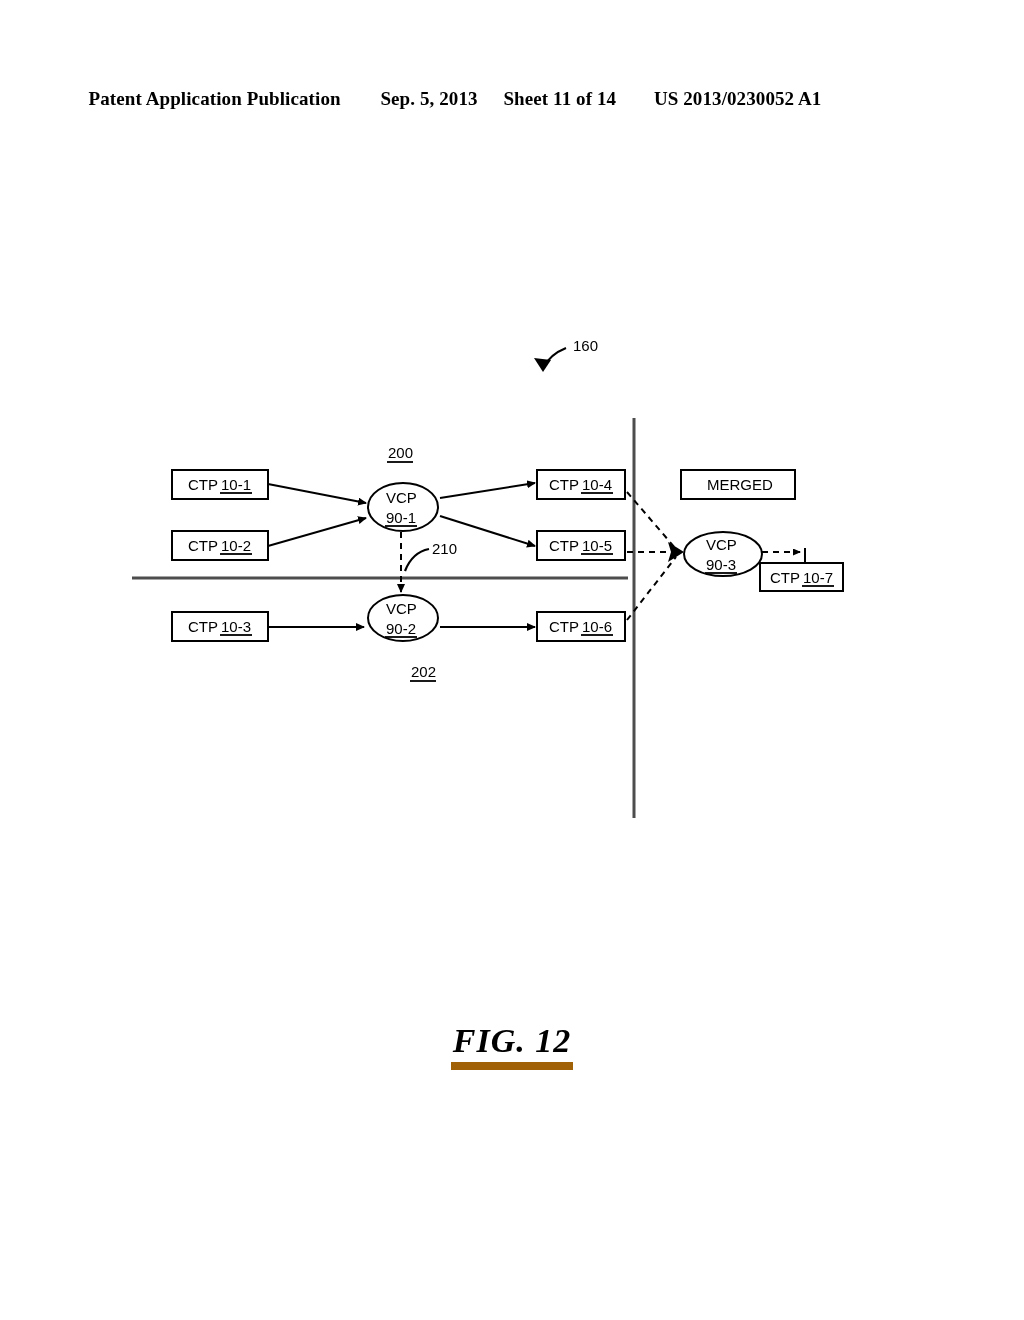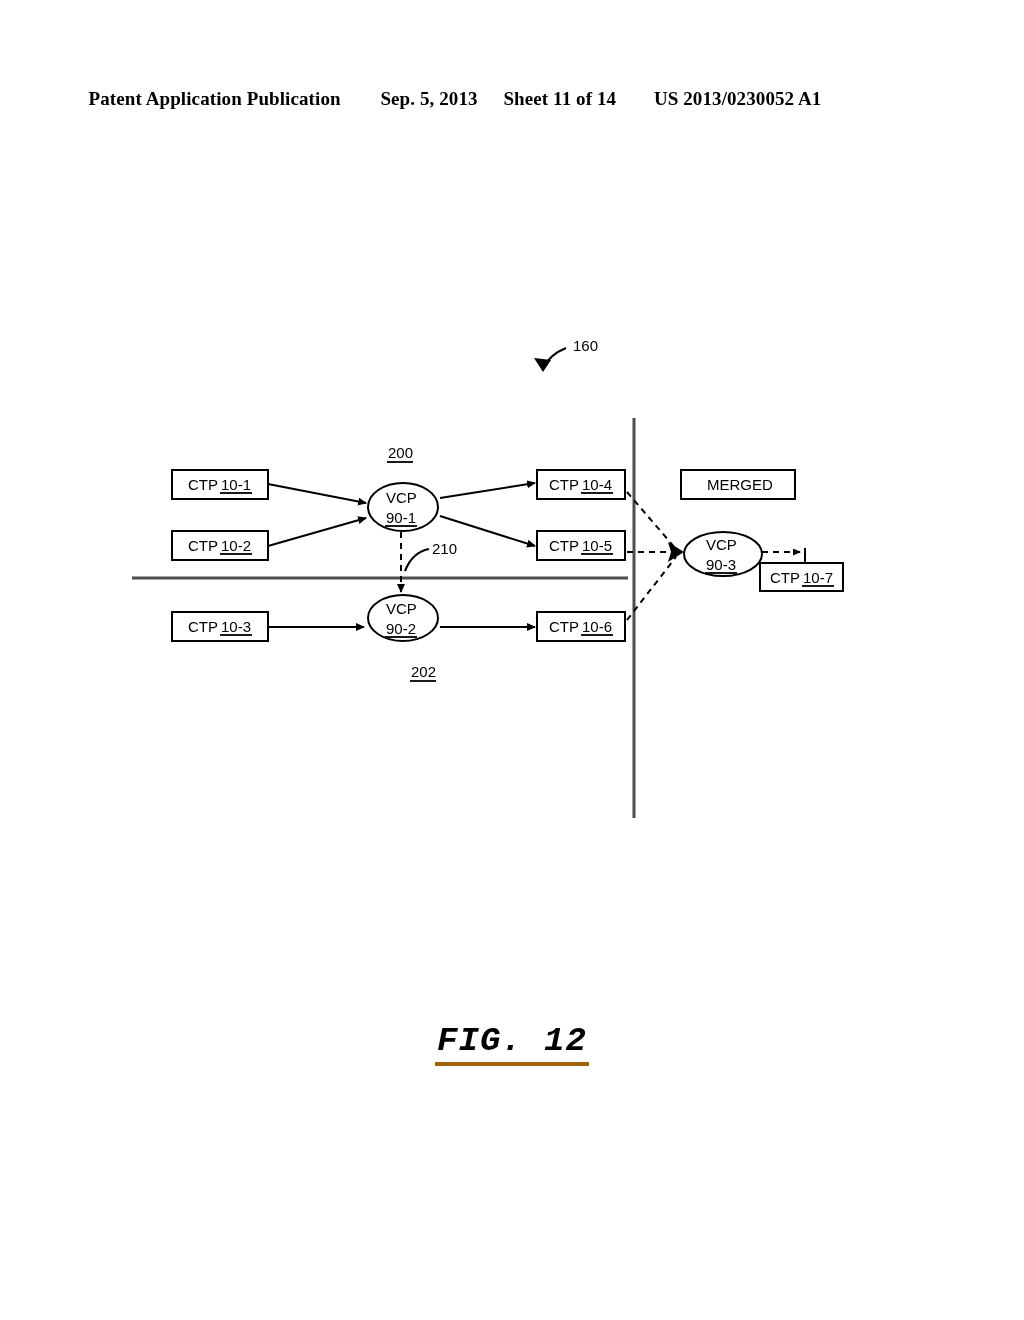--- a/index.html
+++ b/index.html
@@ -92,26 +92,26 @@
 
   
   #fig-caption {
     position: absolute;
     top: 1022px;
     left: 0;
     width: 1024px;
     text-align: center;
   }
   #fig-caption .cap-text {
-    font-family: Liberation Mono, monospace;
+    font-family: Liberation Serif, serif;
     font-style: italic;
     font-weight: bold;
     font-size: 34px;
     letter-spacing: 1px;
-    border-bottom: 4px solid #a16207;
+    border-bottom: 8px solid #a16207;
     padding: 0 2px 2px 2px;
     display: inline-block;
   }
 </style>
 </head>
 <body>
 
 <div id="page-header">
   <span class="hdr-seg">Patent Application Publication</span>
   <span class="gap-lg"></span>

